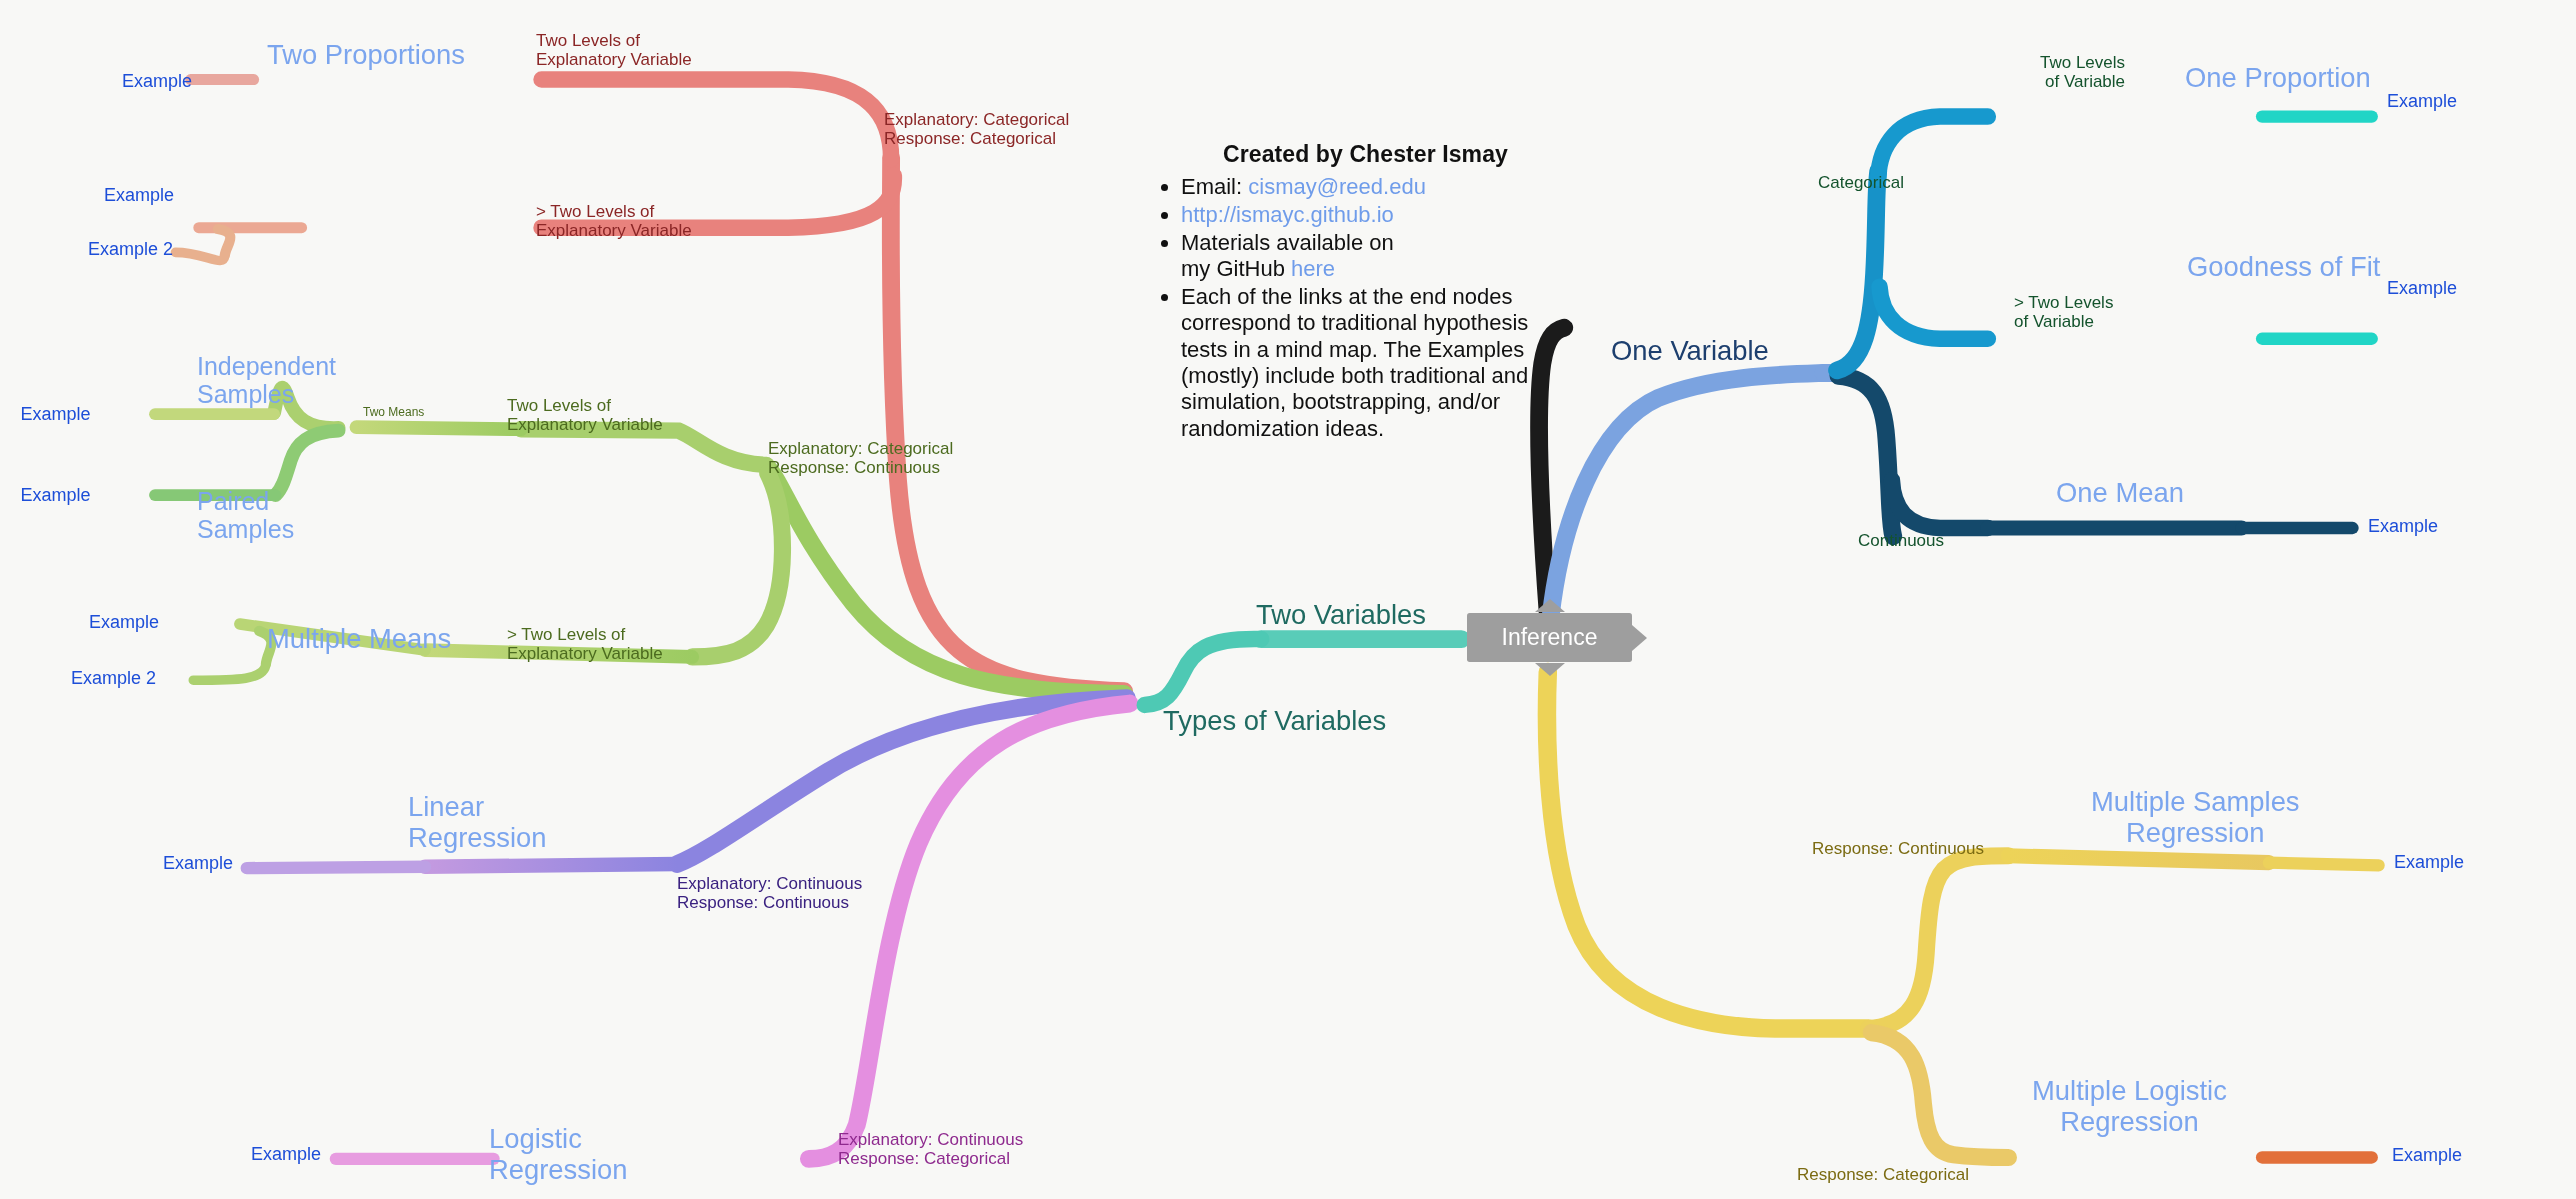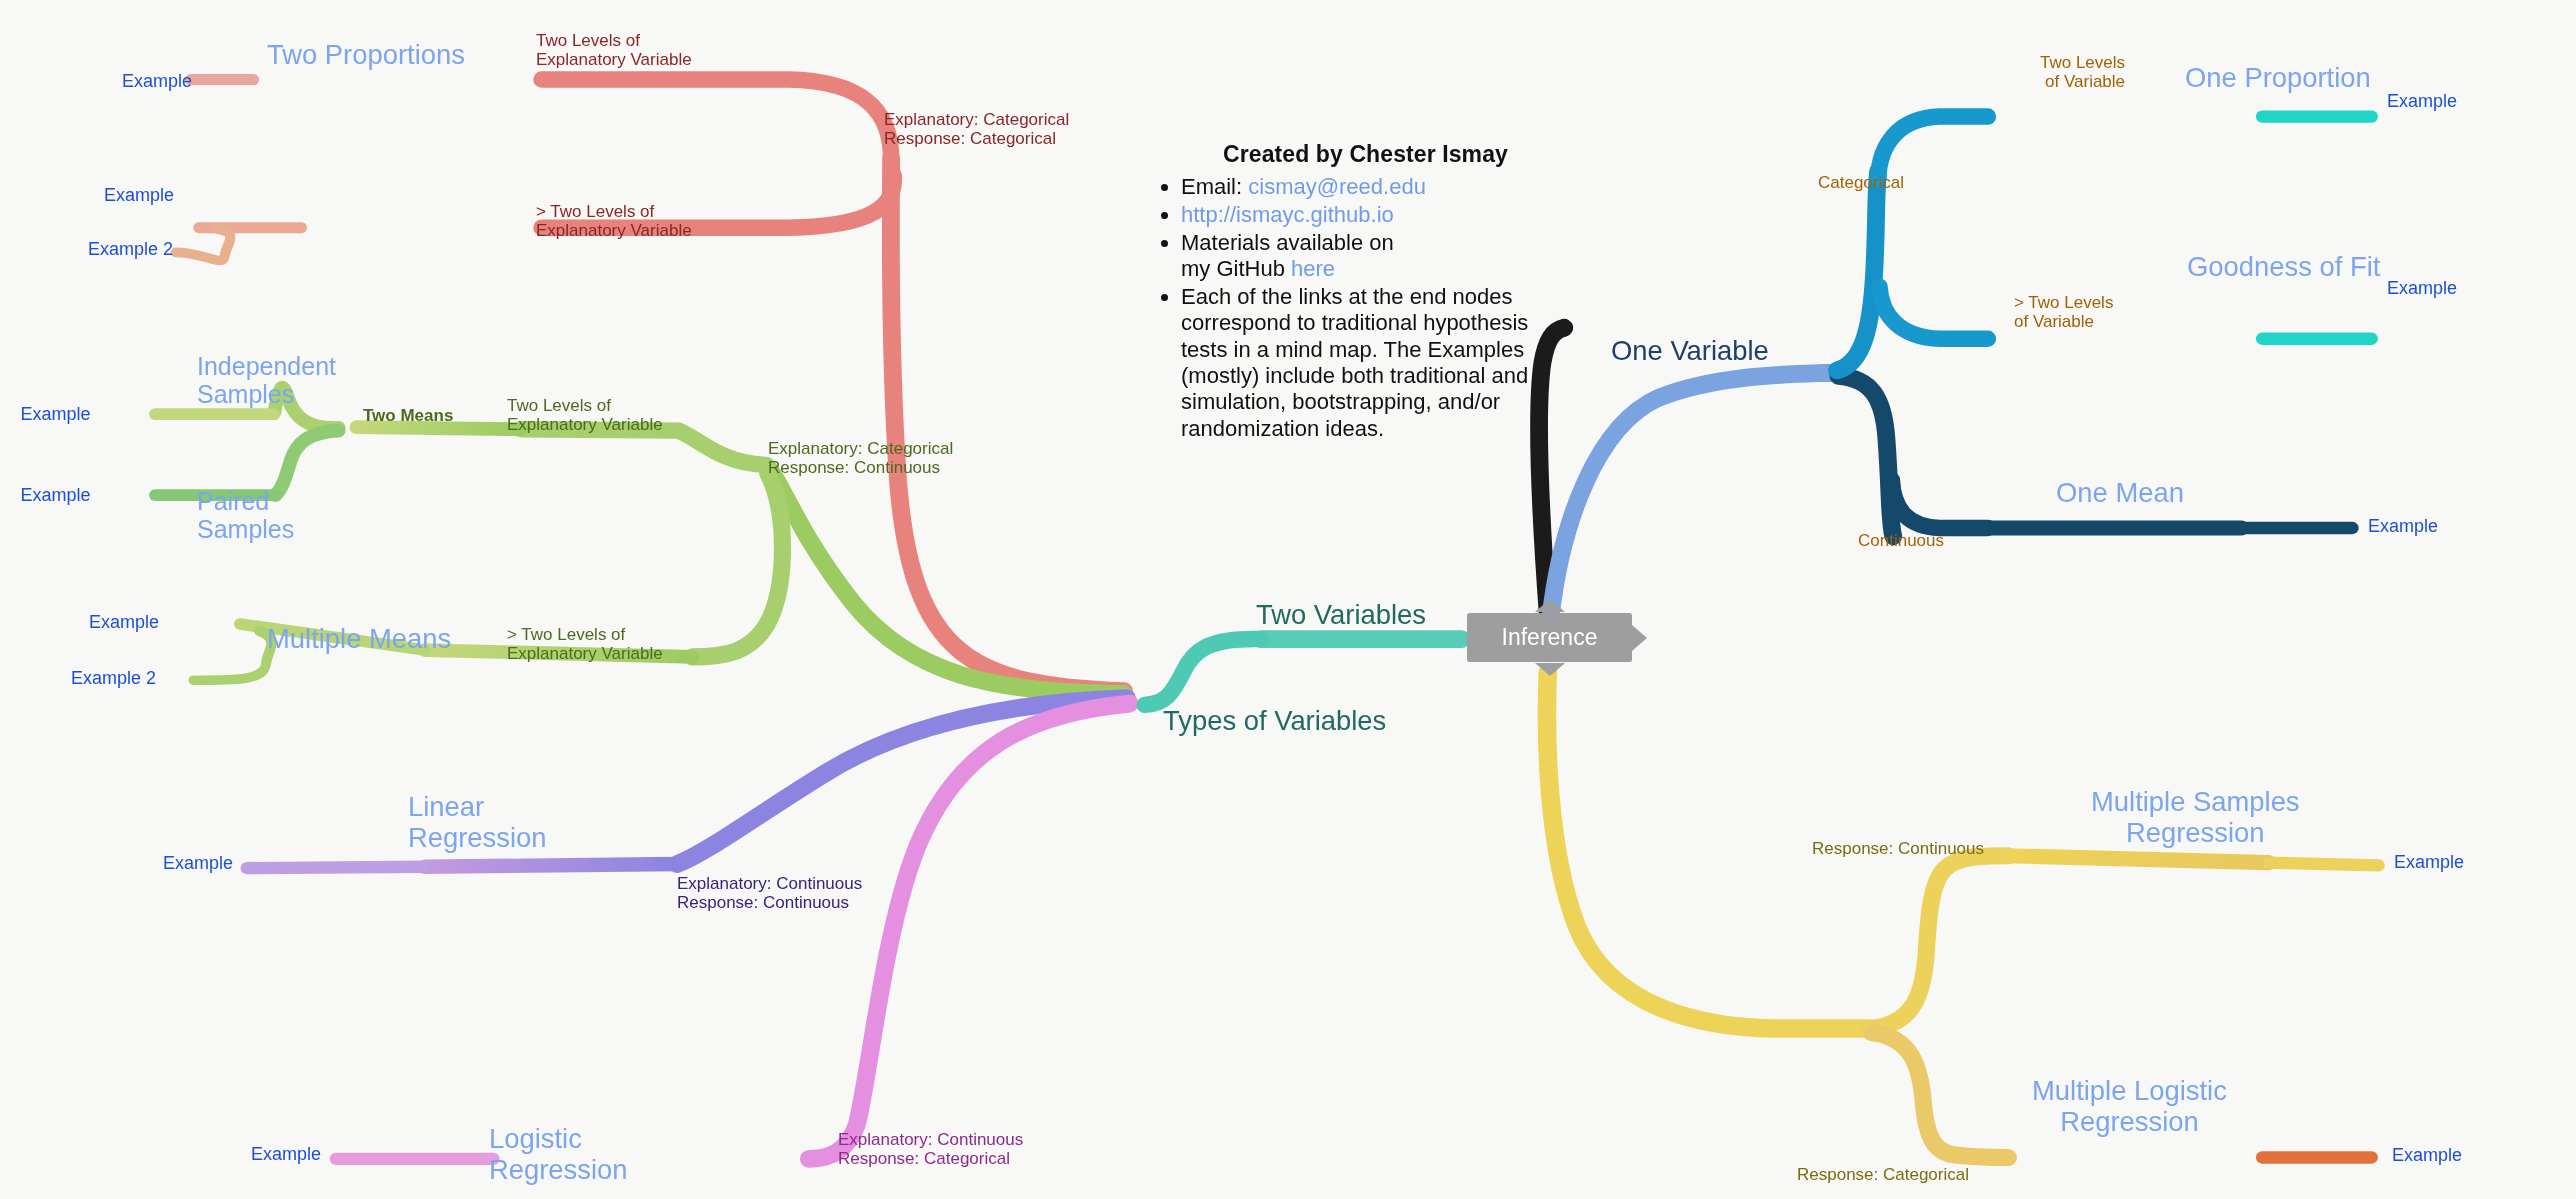--- a/index.html
+++ b/index.html
@@ -12,21 +12,21 @@
   
   .topic{font-size:27.4px;color:#7ba5ee;}
   .topic-s{font-size:25px;color:#7ba5ee;}
   
   .cond{font-size:17px;}
   .cond-red{color:#8b2626;}
   .cond-green{color:#4c6b1f;}
   .cond-purple{color:#3a2180;}
   .cond-magenta{color:#8e2a8e;}
   .cond-olive{color:#7b6b12;}
-  .cond-navy{color:#a16207;}
+  .cond-navy{color:#14532d;}
   .teal-big{font-size:27.4px;color:#1f6a61;text-align:center;}
   .navy-big{font-size:27.4px;color:#1d3f6e;}
   .olive-big{font-size:25px;color:#7b6b12;}
   
   #note{position:absolute;left:1146px;top:141px;width:439px;color:#111;}
   #note .hdr{font-weight:bold;font-size:23px;text-align:center;margin:0 0 2.7px 0;letter-spacing:0.1px;}
   #note ul{margin:6px;padding-left:29px;font-size:22px;line-height:1.2;}
   #note li{margin:1.4px 0;}
   #note a,.lnk{color:#6f9cea;text-decoration:none;}
   
@@ -193,21 +193,21 @@
     <div>Independent</div>
     <div>Samples</div>
   </div>
   <div class="lbl ex" style="left:20.6px;top:404px;">Example</div>
   <div class="lbl topic-s" style="left:197px;top:487px;">
     <div>Paired</div>
     <div>Samples</div>
   </div>
   <div class="lbl ex" style="left:20.6px;top:485px;">Example</div>
 
-  <div class="lbl cond cond-green" style="left:363px;top:406px;font-size:17px;font-weight:bold;">Two Means</div>
+  <div class="lbl cond cond-green" style="left:363px;top:406px;font-size:12px;">Two Means</div>
   <div class="lbl cond cond-green" style="left:507px;top:396px;">
     <div>Two Levels of</div>
     <div>Explanatory Variable</div>
   </div>
 
   <div class="lbl topic" style="left:267px;top:624px;">Multiple Means</div>
   <div class="lbl cond cond-green" style="left:507px;top:625px;">
     <div>&gt; Two Levels of</div>
     <div>Explanatory Variable</div>
   </div>

